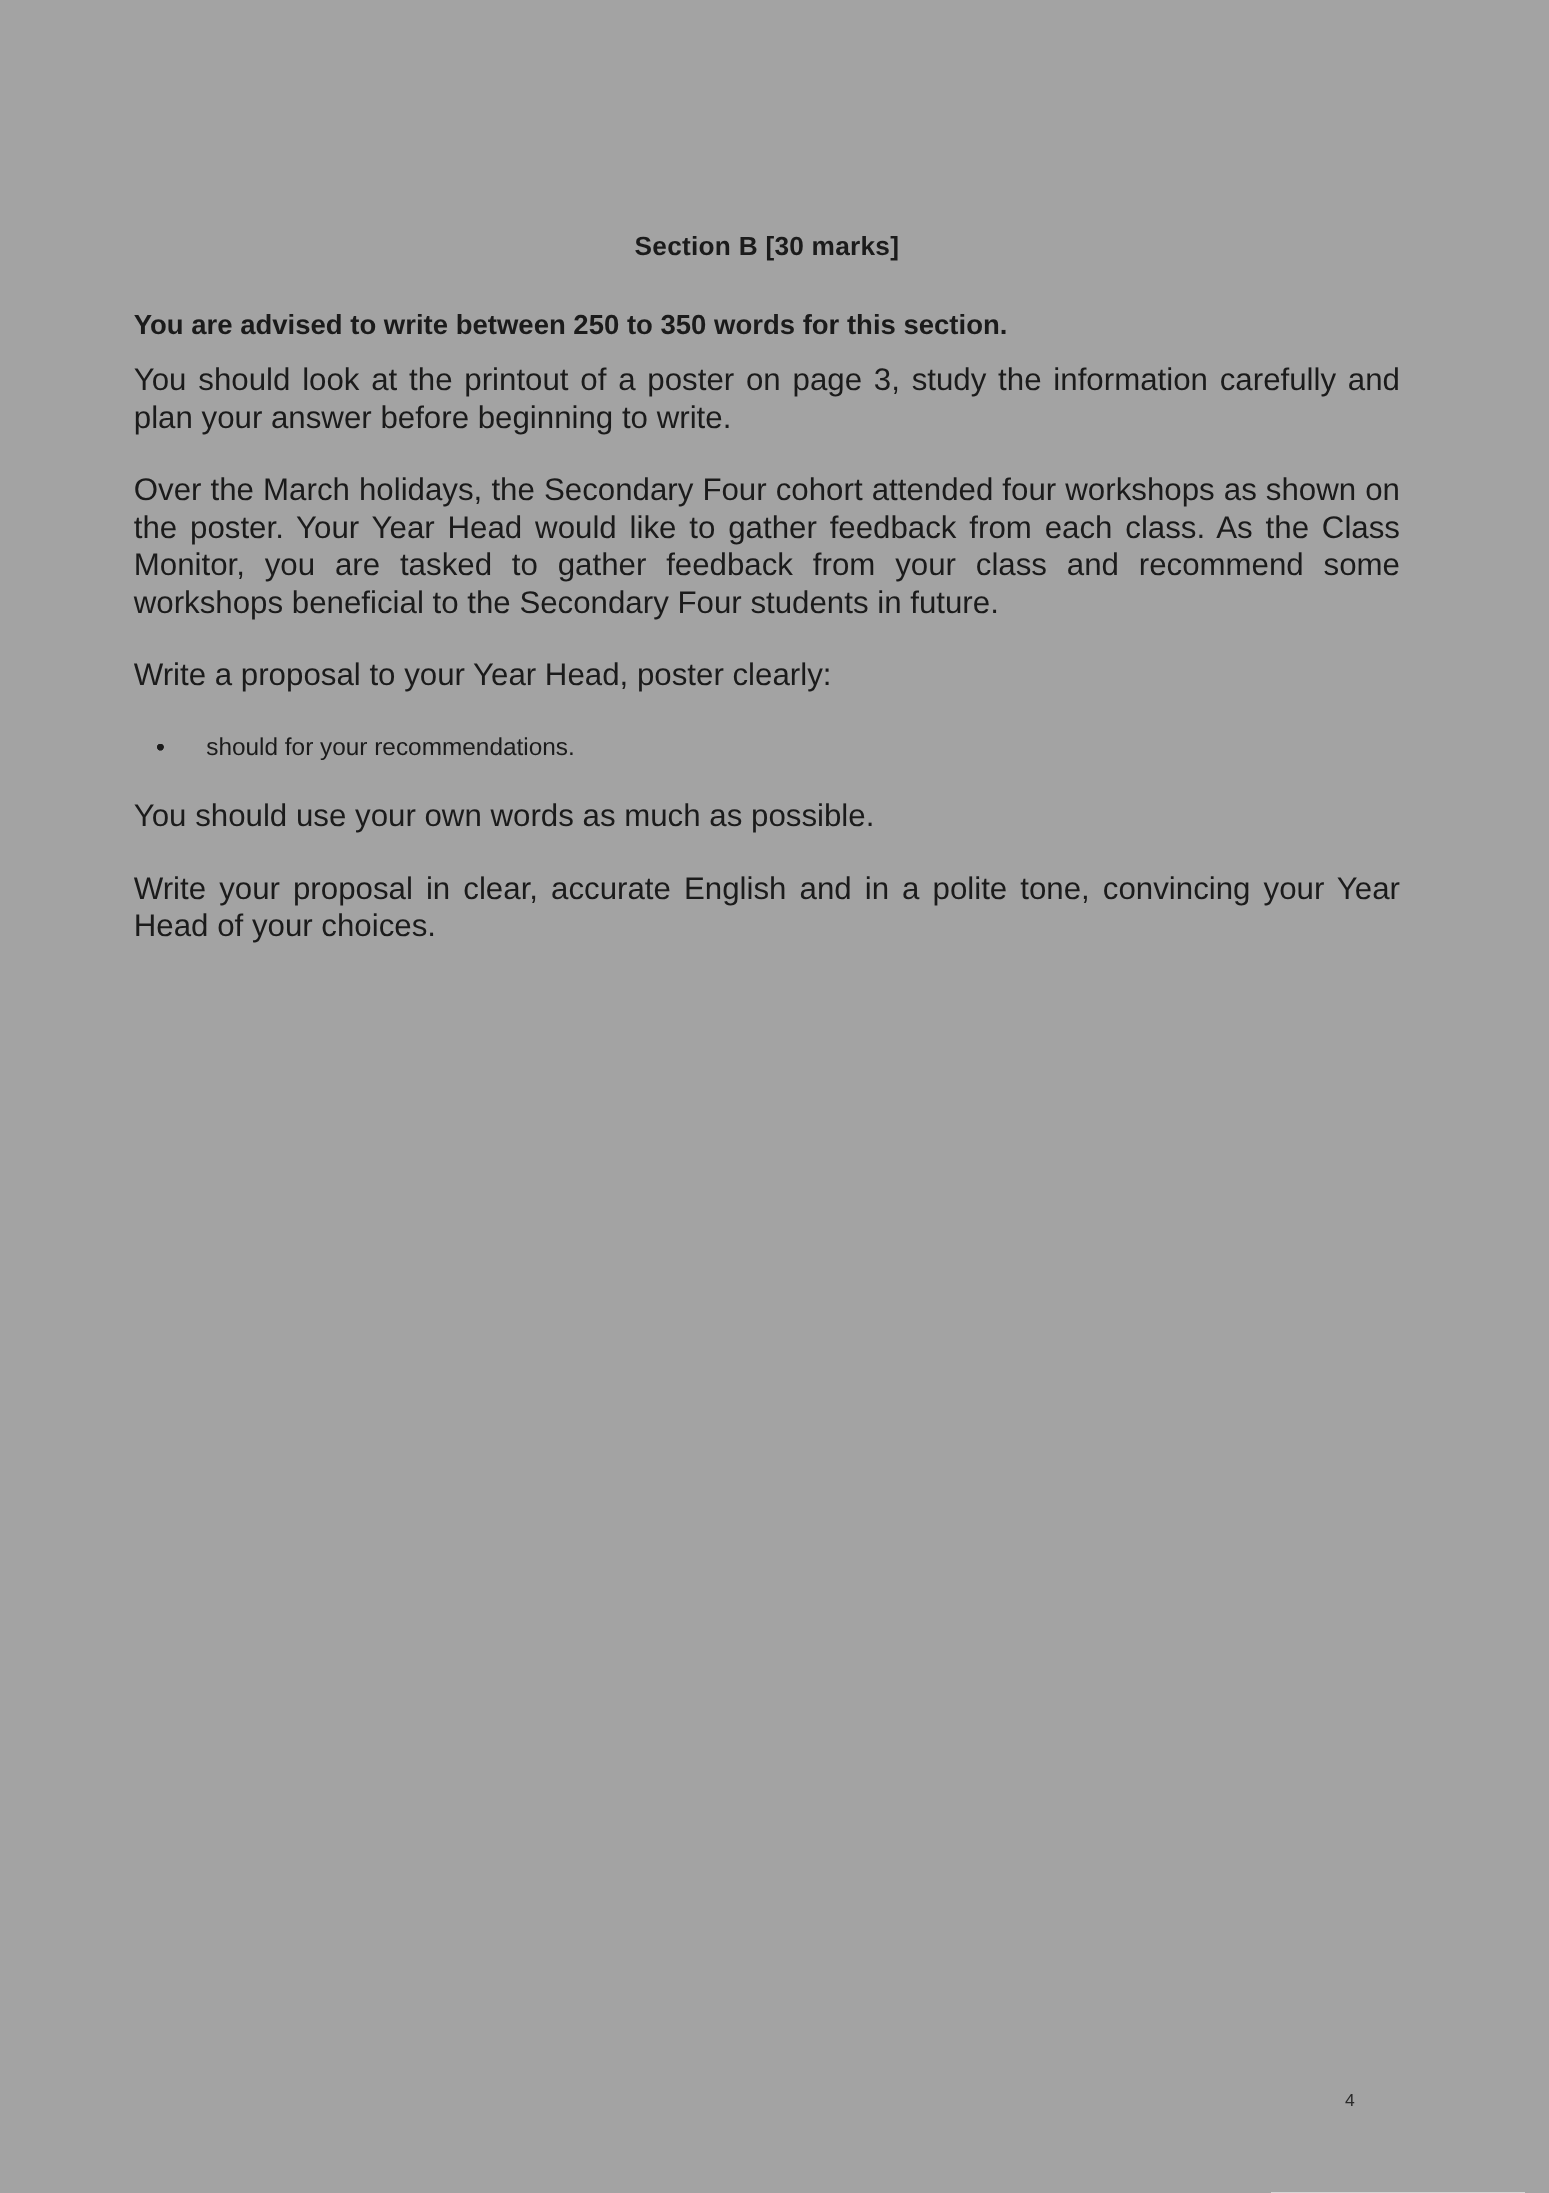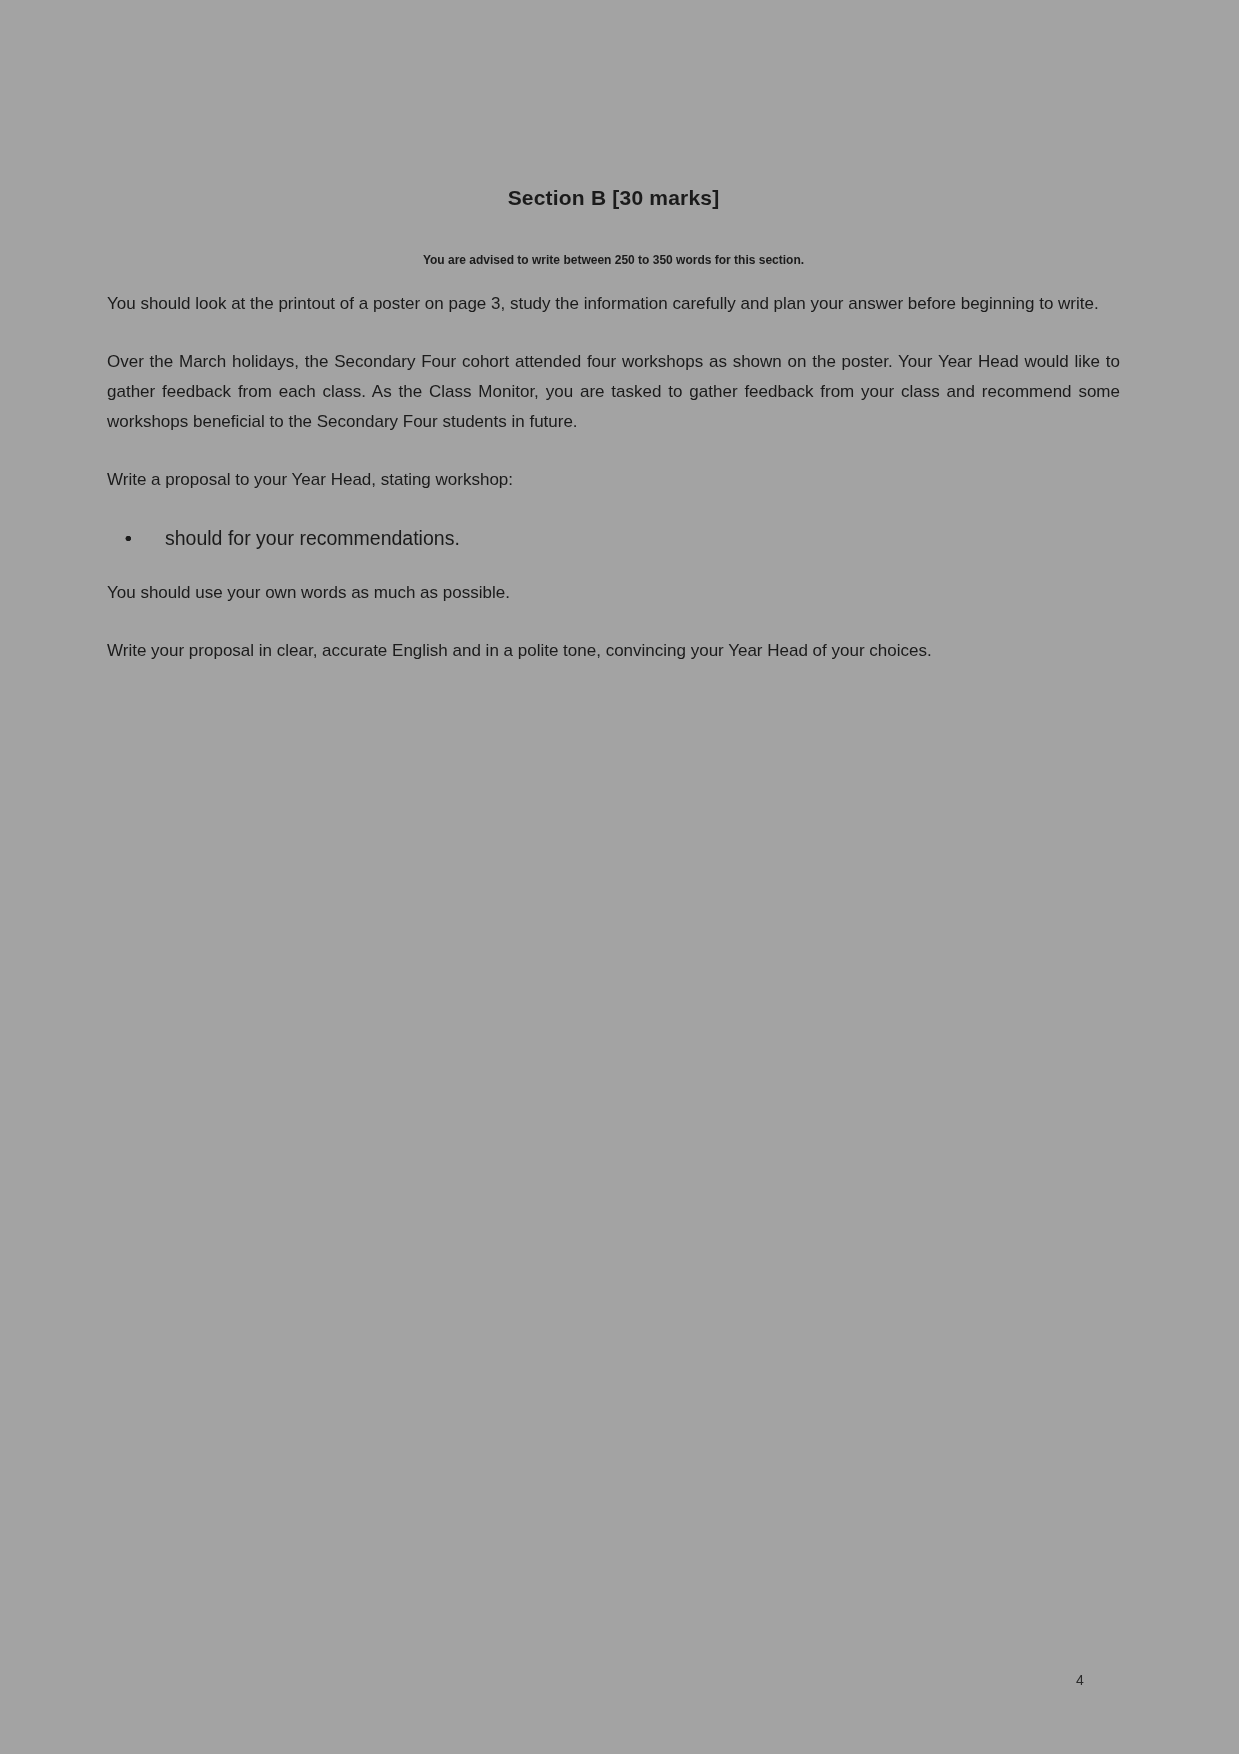--- a/index.html
+++ b/index.html
@@ -21,28 +21,28 @@
   .section-title {
     margin: 0 0 32px 0;
     text-align: center;
     font-size: 21px;
     line-height: 30px;
     font-weight: bold;
     letter-spacing: 0.2px;
   }
   .advisory {
     margin: 0 0 14px 0;
-    text-align: center;
-    font-size: 12px;
+    text-align: left;
+    font-size: 22px;
     line-height: 30px;
     font-weight: bold;
   }
   p.body-para {
     margin: 0 0 28px 0;
-    font-size: 17px;
+    font-size: 25px;
     line-height: 30px;
     font-weight: normal;
   }
   p.justified {
     text-align: justify;
   }
   ul.bullet-list {
     margin: 0 0 24px 0;
     padding: 0;
     list-style: none;
@@ -85,21 +85,21 @@
 <div class="page">
 
   <h1 class="section-title">Section B [30 marks]</h1>
 
   <h2 class="advisory">You are advised to write between 250 to 350 words for this section.</h2>
 
   <p class="body-para justified">You should look at the printout of a poster on page 3, study the information carefully and plan your answer before beginning to write.</p>
 
   <p class="body-para justified">Over the March holidays, the Secondary Four cohort attended four workshops as shown on the poster. Your Year Head would like to gather feedback from each class. As the Class Monitor, you are tasked to gather feedback from your class and recommend some workshops beneficial to the Secondary Four students in future.</p>
 
-  <p class="body-para">Write a proposal to your Year Head, stating workshop:</p>
+  <p class="body-para">Write a proposal to your Year Head, poster clearly:</p>
 
   <ul class="bullet-list">
     <li>
       <span class="bullet-dot">•</span>
     </li>
     <li>
       <span class="bullet-dot">•</span>
     </li>
     <li>
       <span class="bullet-dot">•</span>

